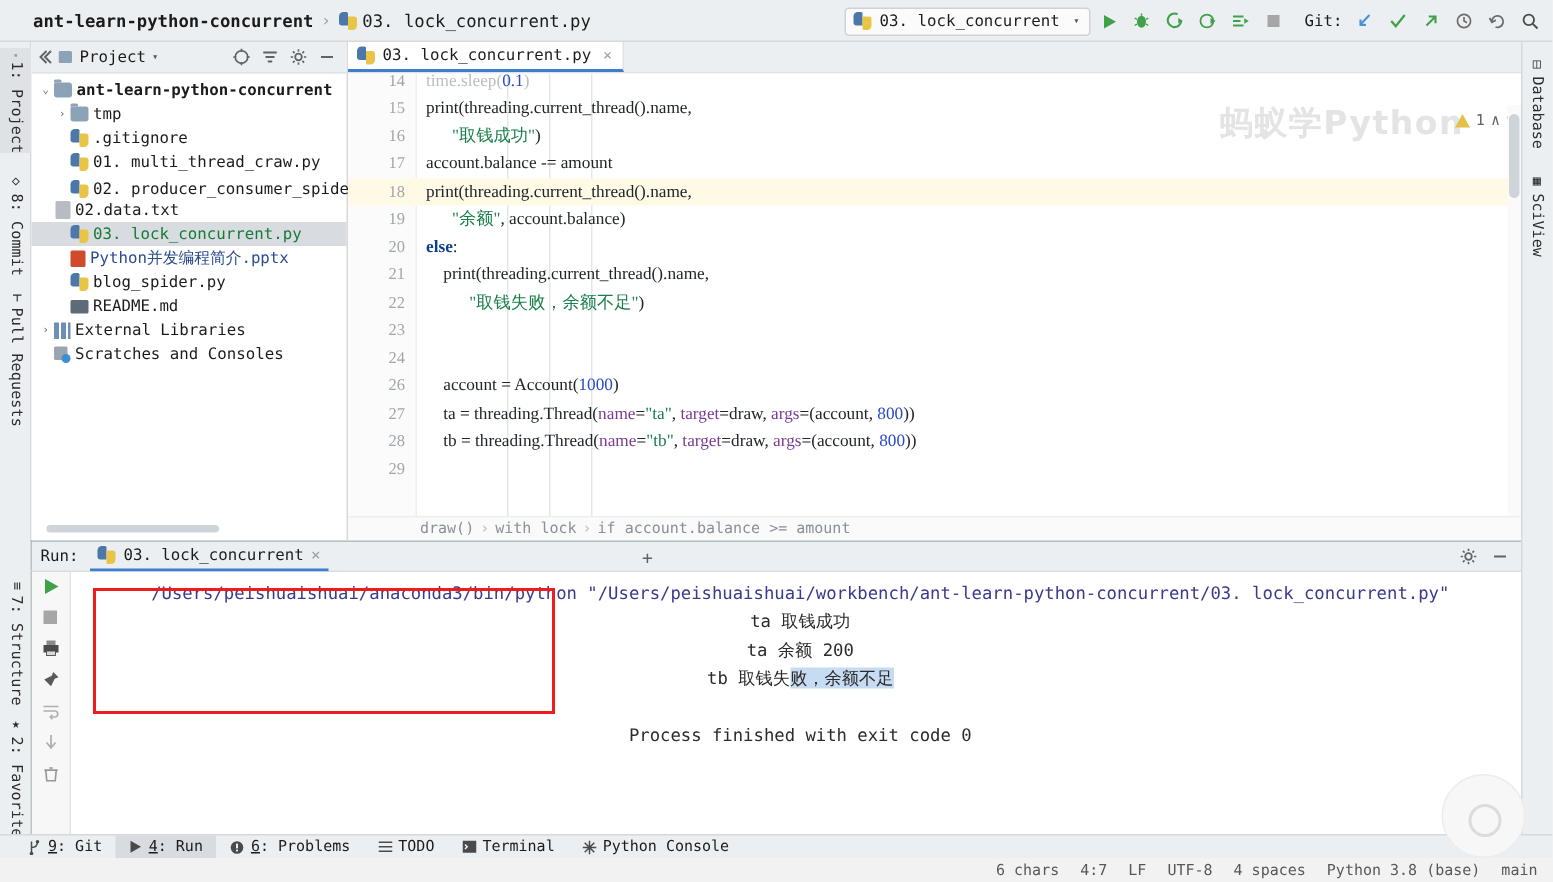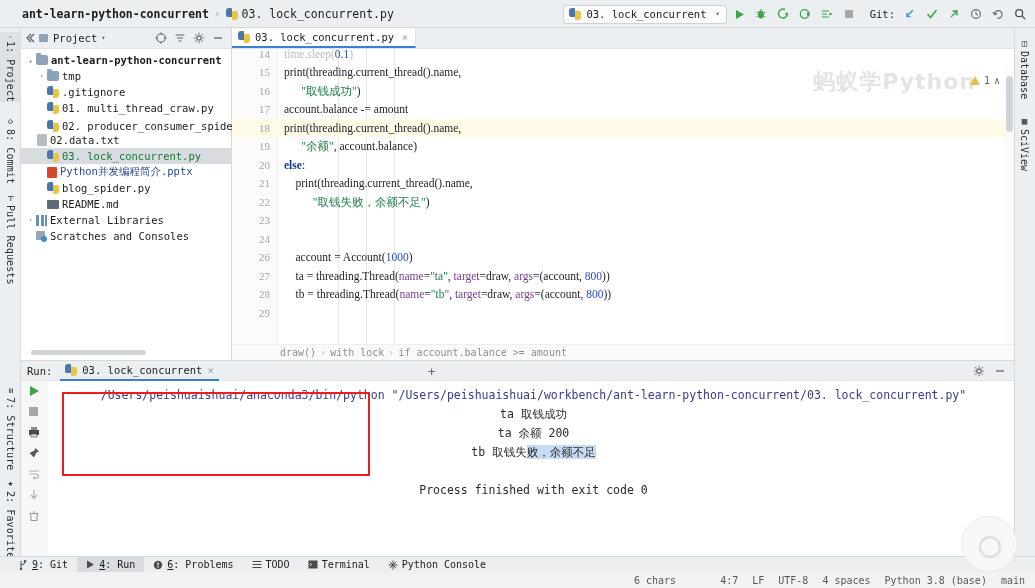--- a/index.html
+++ b/index.html
@@ -633,21 +633,21 @@
           <svg width="10" height="10" viewBox="0 0 10 10">
             <path d="M5 0.5 L5 9.5 M0.5 5 L9.5 5 M1.8 1.8 L8.2 8.2 M8.2 1.8 L1.8 8.2" stroke="#4a4a4a" stroke-width="1"></path>
           </svg>
         </span>
         <span>Python Console</span>
       </div>
     </div>
 
   <div class="statusbar2" id="statusbar2">
       <span style="opacity: 0.85;">6 chars</span>
-      <span style="opacity: 0.85; margin-left: 30px;">4:7</span>
+      <span style="opacity: 0.85;">4:7</span>
       <span style="opacity: 0.85;">LF</span>
       <span style="opacity: 0.85;">UTF-8</span>
       <span style="opacity: 0.85;">4 spaces</span>
       <span style="opacity: 0.85;">Python 3.8 (base)</span>
       <span style="opacity: 0.85;">main</span>
     </div>
 
   <div class="corner-circle"></div>
   <div class="corner-inner"></div>
 

